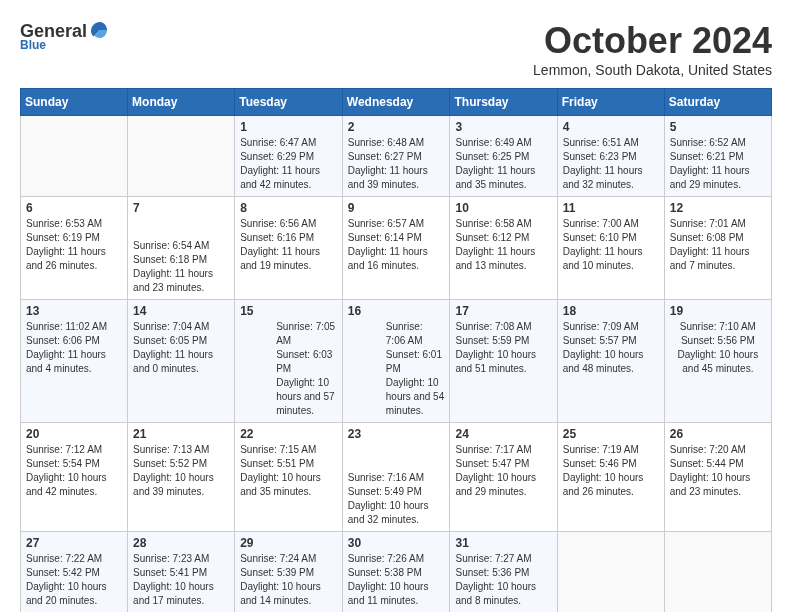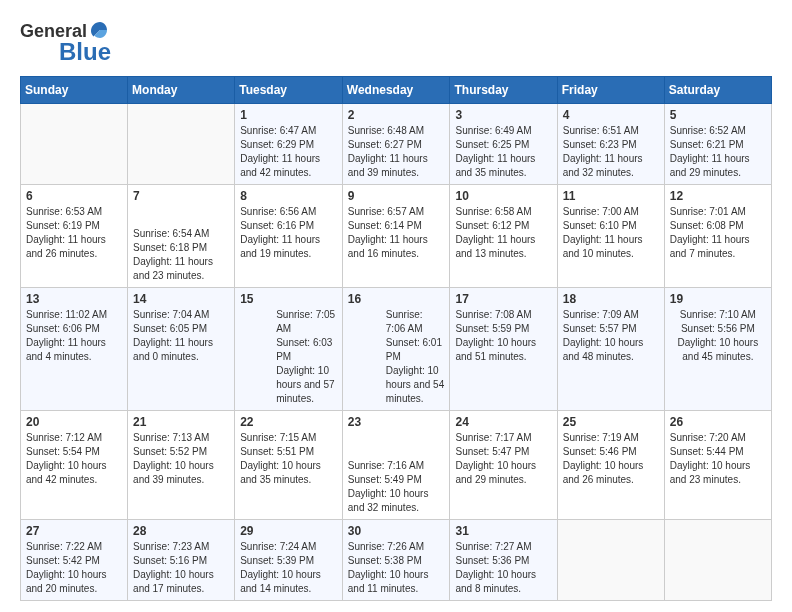--- a/index.html
+++ b/index.html
@@ -82,22 +82,26 @@
 <div class="header">
   <div class="logo">
     <div>
       <div style="display:flex;align-items:center;gap:2px;">
         <span style="font-size:18px;font-weight:bold;color:#333;">General</span>
         <svg width="22" height="22" viewBox="0 0 22 22">
           <path d="M11 2 C6 2 2 6 2 11 C2 13 3 15 4.5 16.5 L11 10 L18 10 C18 6 14.9 2 11 2Z" fill="#2a6db5"></path>
           <path d="M11 10 L18 10 C18 14 14.9 18 11 18 C9 18 7 17.2 5.5 15.8 Z" fill="#5ba3e0"></path>
         </svg>
       </div>
-      <div style="font-size:24px;font-weight:bold;color:#2a6db5;margin-top:-4px;text-align:right;">Blue</div>
+      <div style="font-size:12px;font-weight:bold;color:#2a6db5;margin-top:-4px;">Blue</div>
     </div>
+  </div>
+  <div class="title-block">
+    <div class="month-title">October 2024</div>
+    <div class="location">Lemmon, South Dakota, United States</div>
   </div>
 </div>
 
 <table class="calendar">
   <thead>
     <tr id="calendar-header-row">
     <th>Sunday</th>
         <th>Monday</th>
         <th>Tuesday</th>
         <th>Wednesday</th>
@@ -276,21 +280,21 @@
       <tr>
         <td>
           <span class="day-number">27</span>
           <div class="day-info" style="white-space: pre-line;">Sunrise: 7:22 AM
 Sunset: 5:42 PM
 Daylight: 10 hours and 20 minutes.</div>
         </td>
         <td>
           <span class="day-number">28</span>
           <div class="day-info" style="white-space: pre-line;">Sunrise: 7:23 AM
-Sunset: 5:16 PM
+Sunset: 5:41 PM
 Daylight: 10 hours and 17 minutes.</div>
         </td>
         <td>
           <span class="day-number">29</span>
           <div class="day-info" style="white-space: pre-line;">Sunrise: 7:24 AM
 Sunset: 5:39 PM
 Daylight: 10 hours and 14 minutes.</div>
         </td>
         <td>
           <span class="day-number">30</span>

